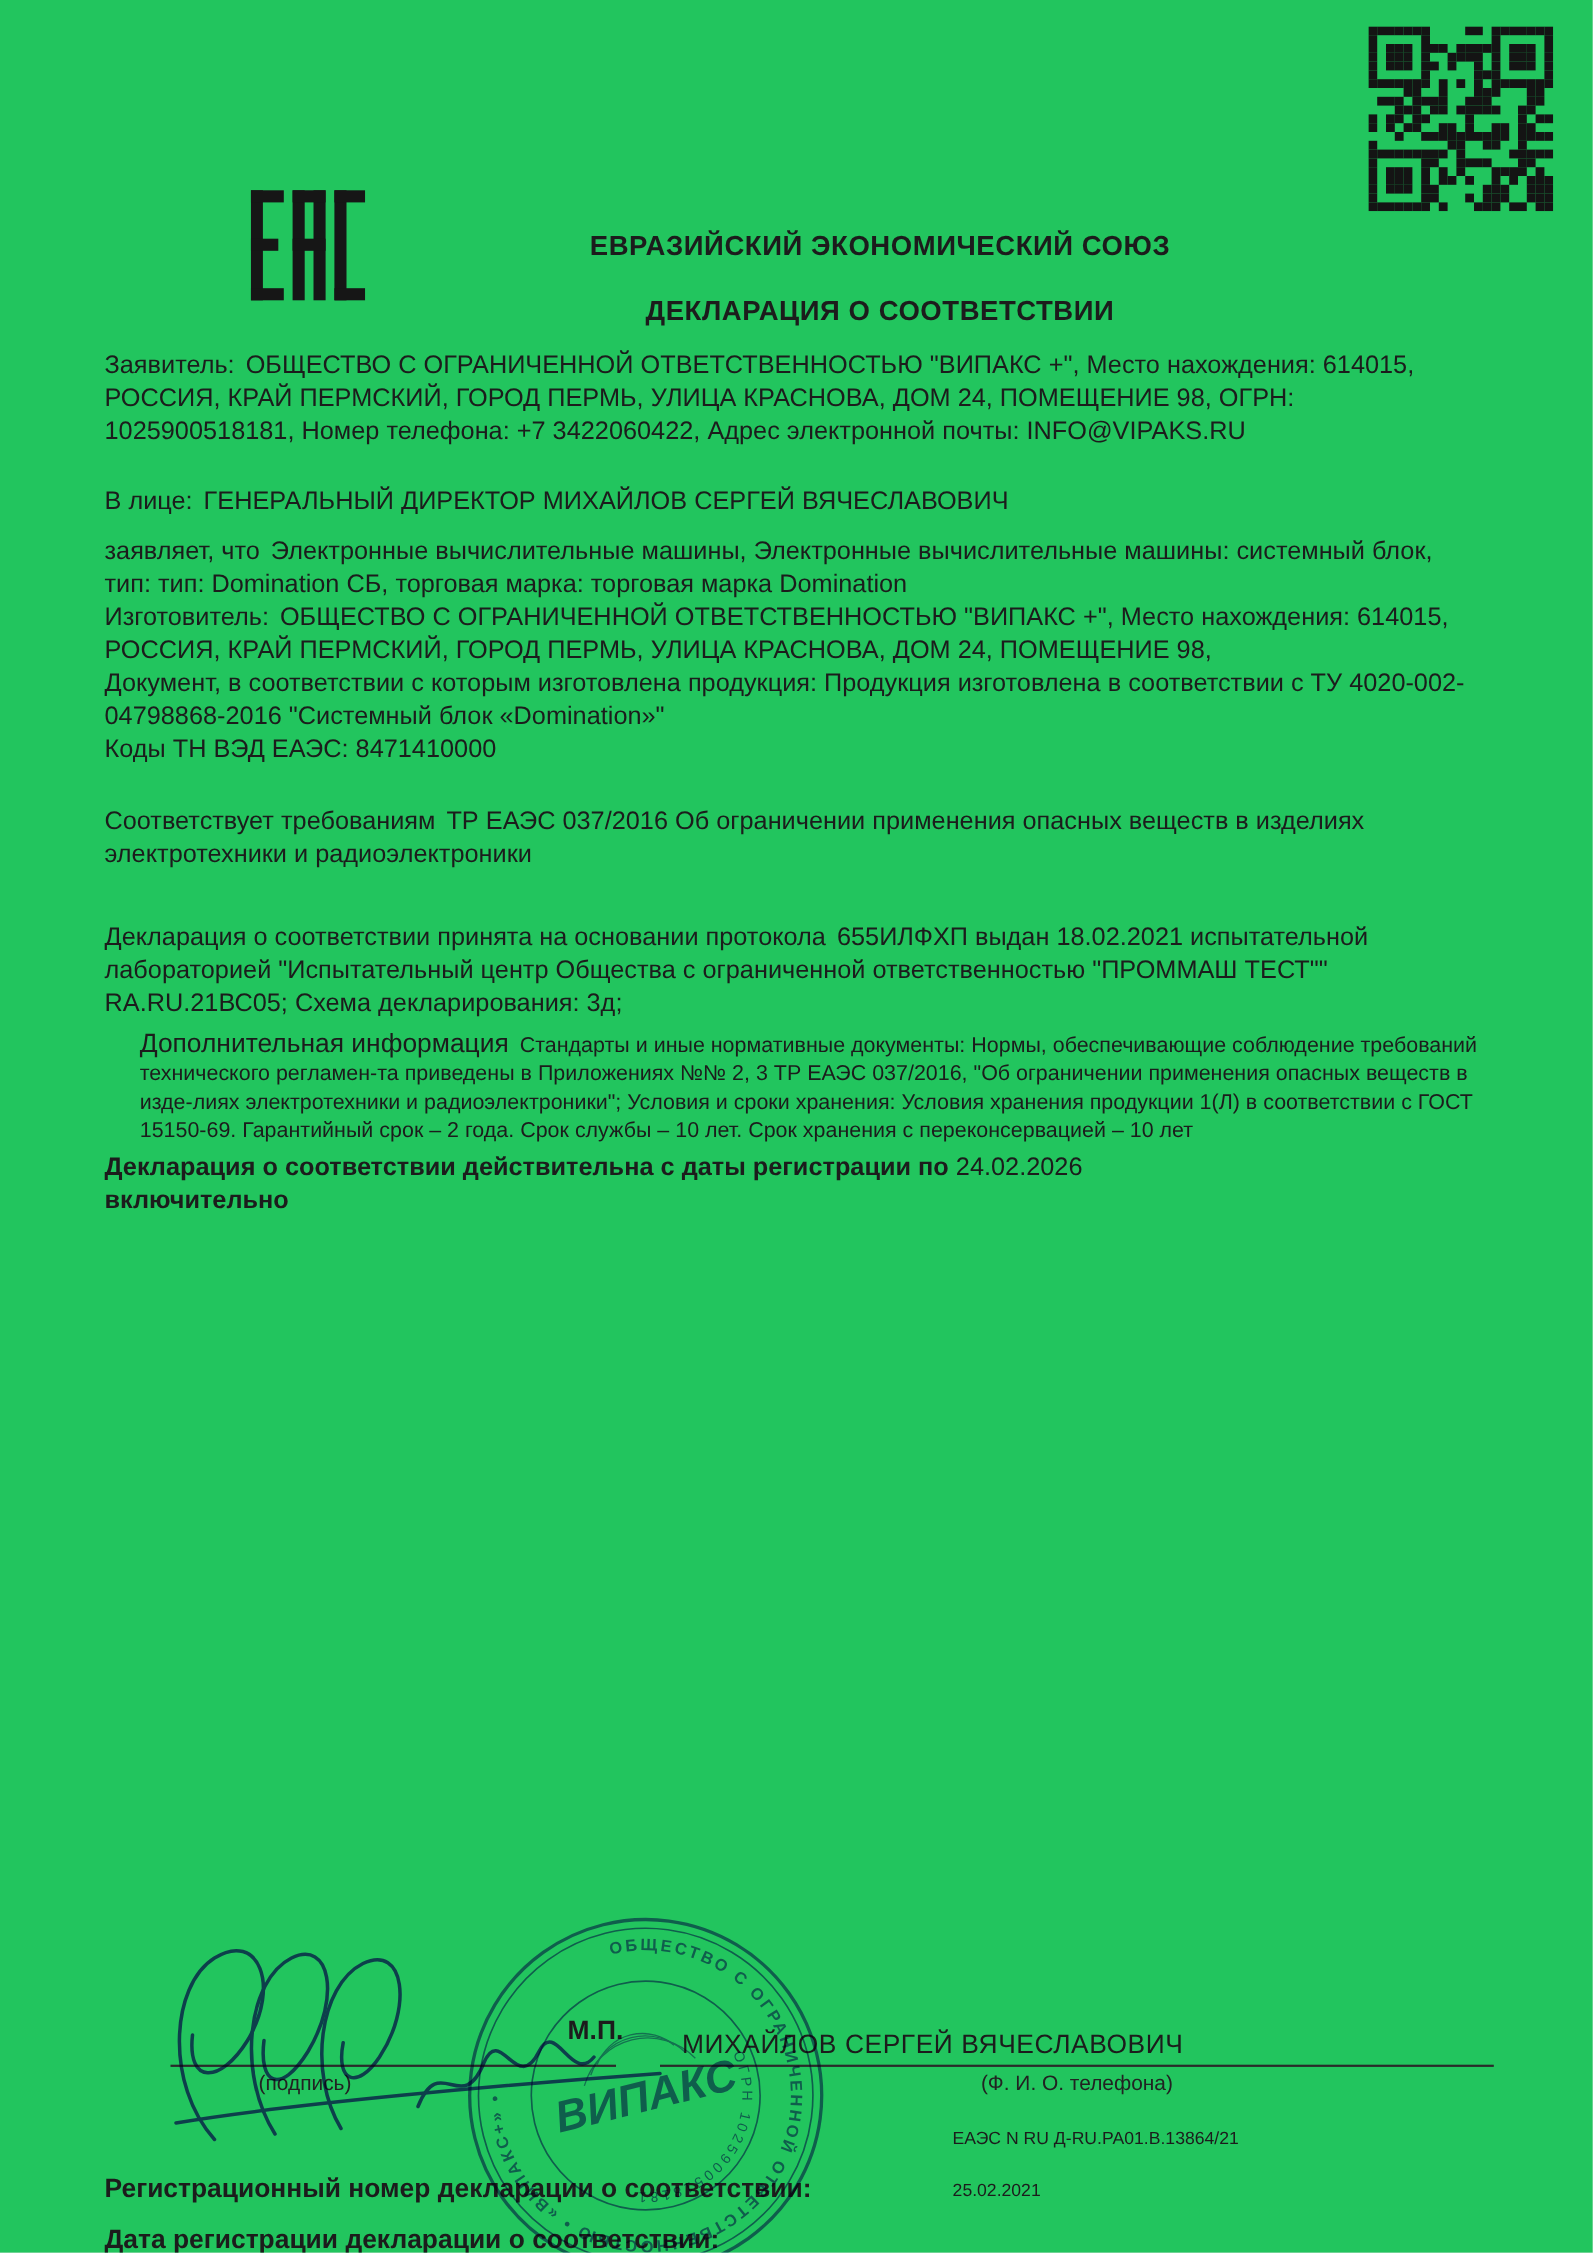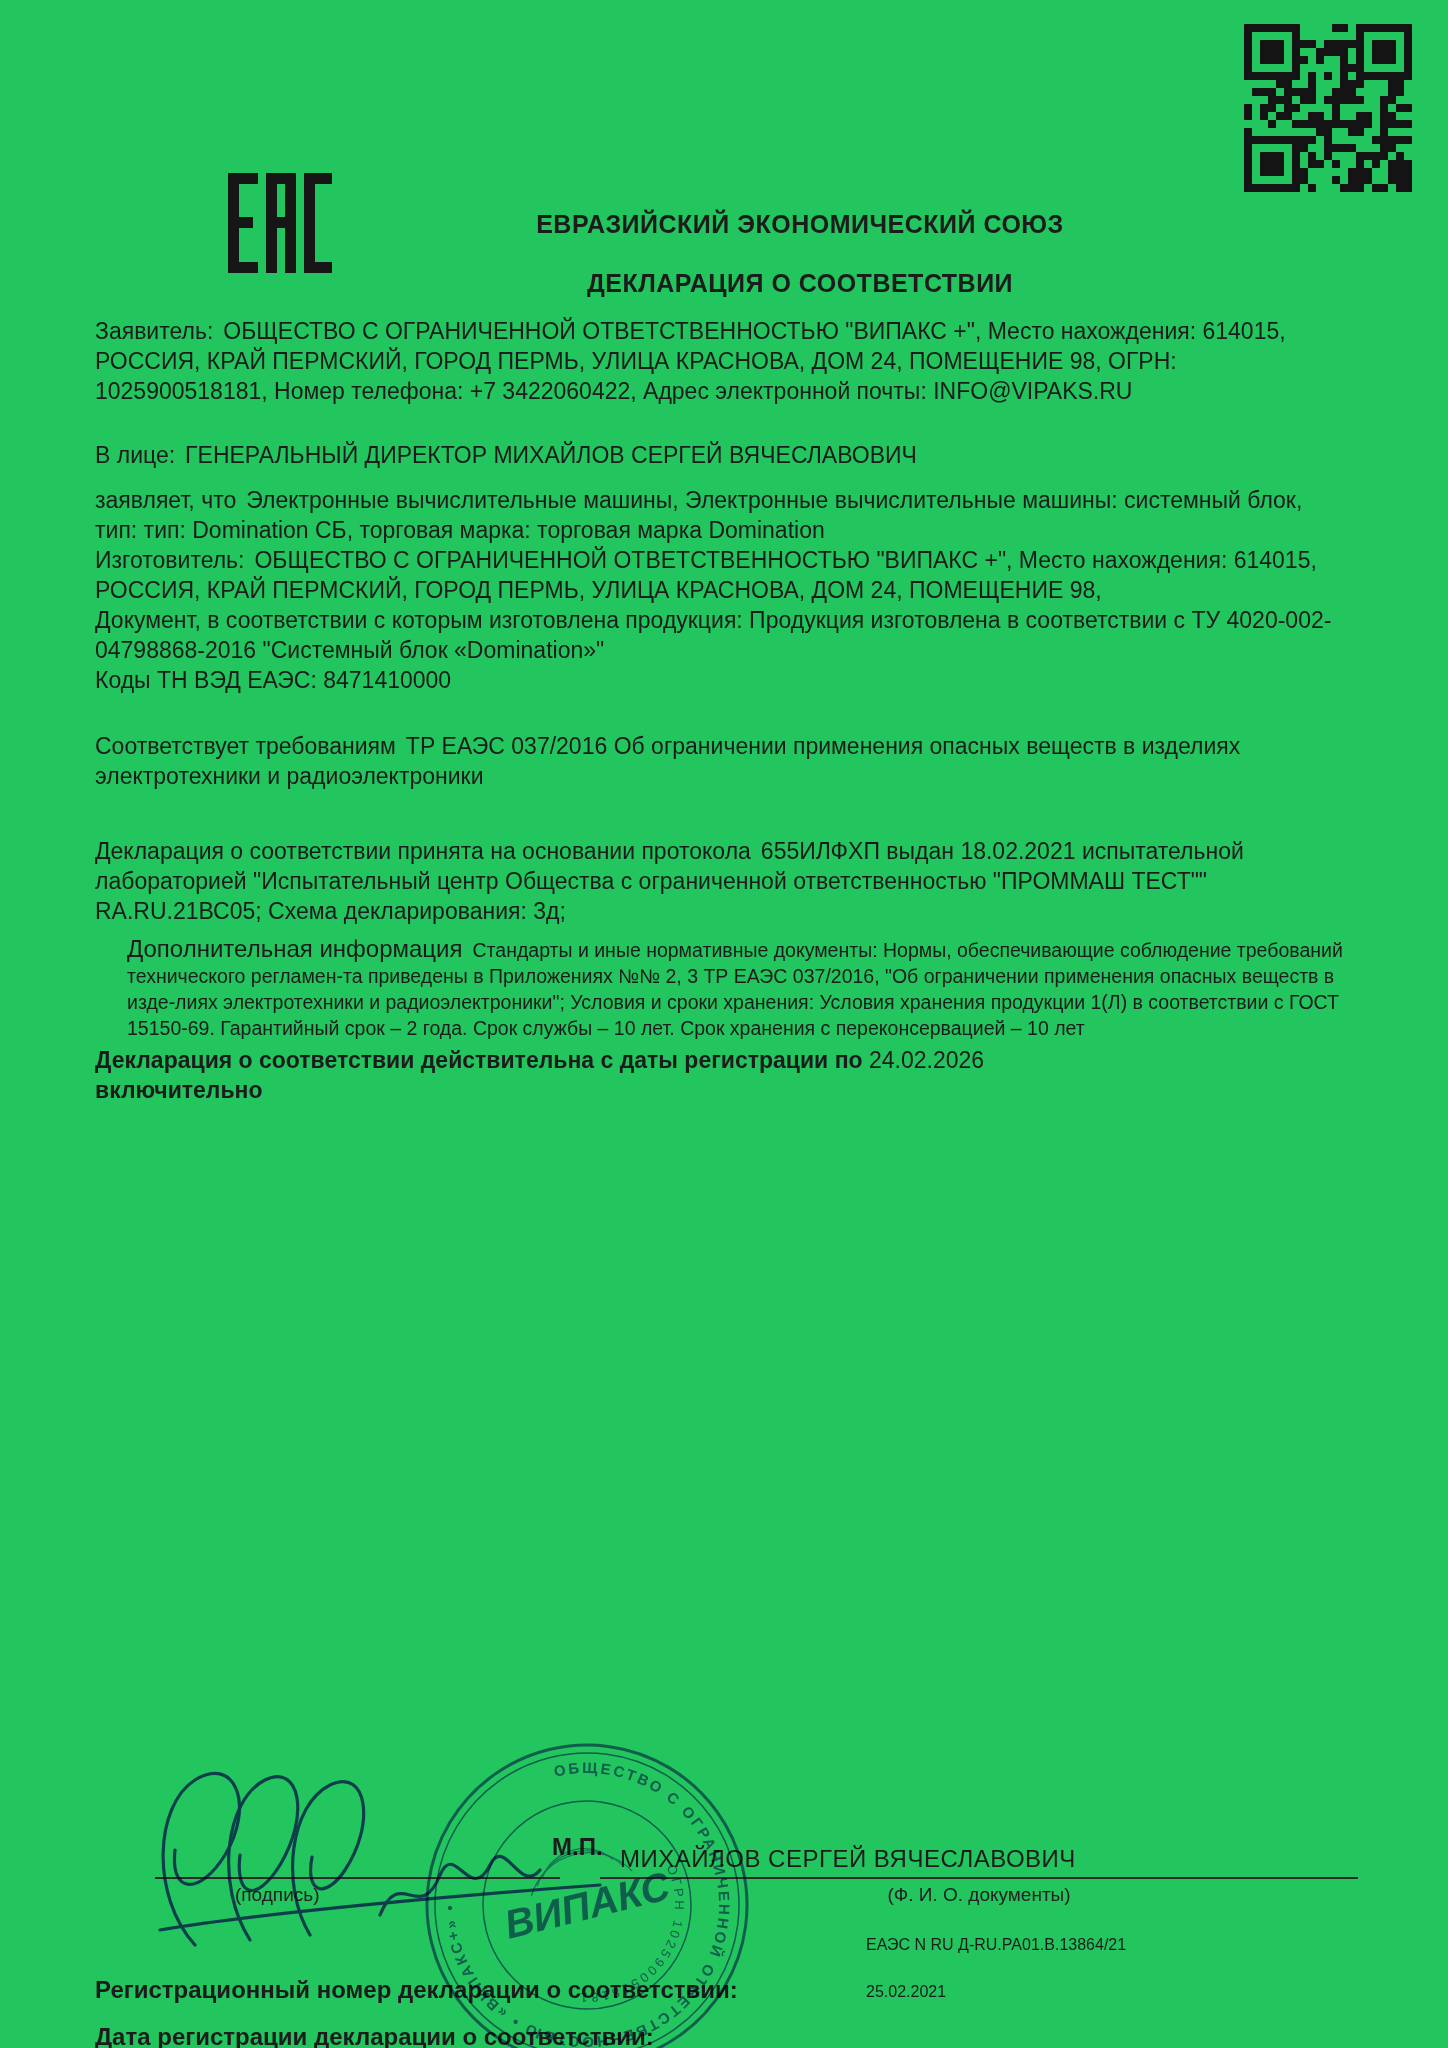--- a/index.html
+++ b/index.html
@@ -12,21 +12,21 @@
   .para{position:absolute;left:95px;width:1252px;font-size:23px;line-height:30px;color:#1c1c1c;}
   .b{font-weight:bold;}
   .lbl{font-weight:normal;margin-right:10px;}
   .small-text{font-size:19.5px;line-height:26px;}
   .title{position:absolute;left:300px;width:1000px;text-align:center;font-weight:bold;font-size:25px;letter-spacing:.5px;}
   .rule{position:absolute;border-top:2px solid #2a2a2a;height:0;}
   .caption{position:absolute;font-size:19px;color:#222;}
   .row-label{position:absolute;left:95px;font-size:24px;font-weight:bold;margin-top:40px;}
   .row-value{position:absolute;left:866px;font-size:16px;}
   .fio-name{position:absolute;left:620px;font-size:24px;letter-spacing:.5px;}
-  .mp{position:absolute;left:552px;top:1833px;font-size:24px;font-weight:bold;}
+  .mp{position:absolute;left:516px;top:1833px;font-size:24px;font-weight:bold;}
   .stamp-wrap{position:absolute;left:415px;top:1733px;width:344px;height:344px;
     transform:rotate(-14deg);opacity:.82;mix-blend-mode:multiply;pointer-events:none;}
   .sig-wrap{position:absolute;left:140px;top:1745px;width:480px;height:220px;
     mix-blend-mode:multiply;pointer-events:none;}
   .qr{position:absolute;left:1244px;top:24px;width:168px;height:168px;}
   .eac{position:absolute;left:228px;top:165px;}
 </style>
 </head>
 <body>
 
@@ -342,21 +342,21 @@
     <span class="b">включительно</span>
   </div>
 
   <div class="mp">М.П.</div>
   <div class="fio-name" style="top:1845px;">МИХАЙЛОВ СЕРГЕЙ ВЯЧЕСЛАВОВИЧ</div>
 
   <div class="rule" style="left:155px;top:1877px;width:405px;"></div>
   <div class="rule" style="left:600px;top:1877px;width:758px;"></div>
 
   <div class="caption" style="left:235px;top:1884px;">(подпись)</div>
-  <div class="caption" style="left:600px;top:1884px;width:758px;text-align:center;">(Ф. И. О. документы)</div>
+  <div class="caption" style="left:600px;top:1884px;width:758px;text-align:center;">(Ф. И. О. телефона)</div>
 
   <div class="row-label" style="top:1936px;">Регистрационный номер декларации о соответствии:</div>
   <div class="row-value" style="top:1936px;">ЕАЭС N RU Д-RU.РА01.В.13864/21</div>
   <div class="row-label" style="top:1983px;">Дата регистрации декларации о соответствии:</div>
   <div class="row-value" style="top:1983px;">25.02.2021</div>
 
   <div class="sig-wrap">
     <svg width="480" height="220" viewBox="0 0 480 220">
       <g fill="none" stroke="#4b3fc6" stroke-width="3.2" stroke-linecap="round" opacity="0.9">
         <path d="M 55 200 C 10 150 15 60 55 35 C 95 10 115 60 85 110 C 60 150 30 150 35 105"></path>

